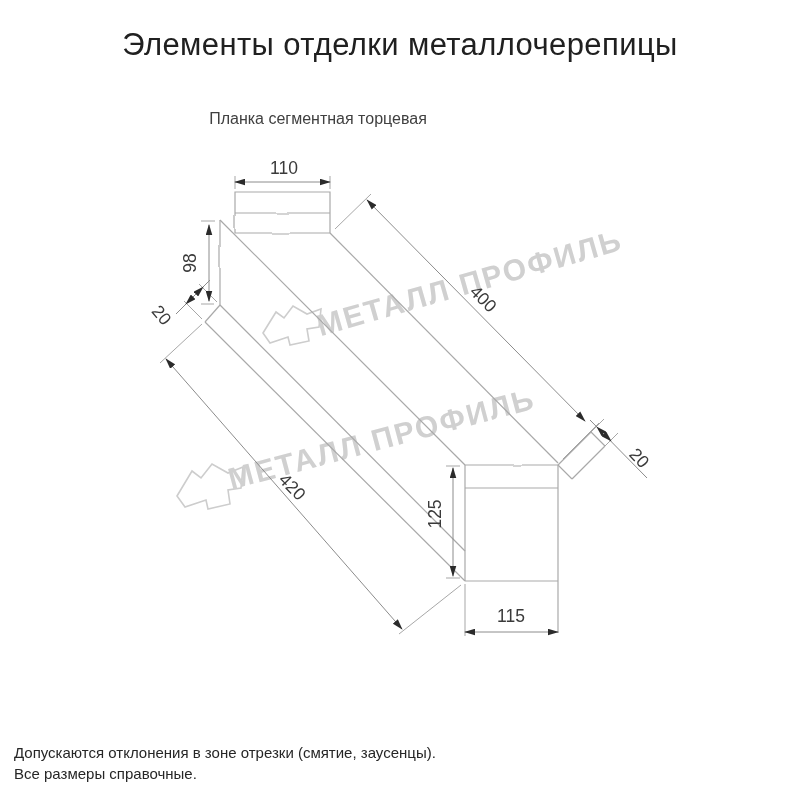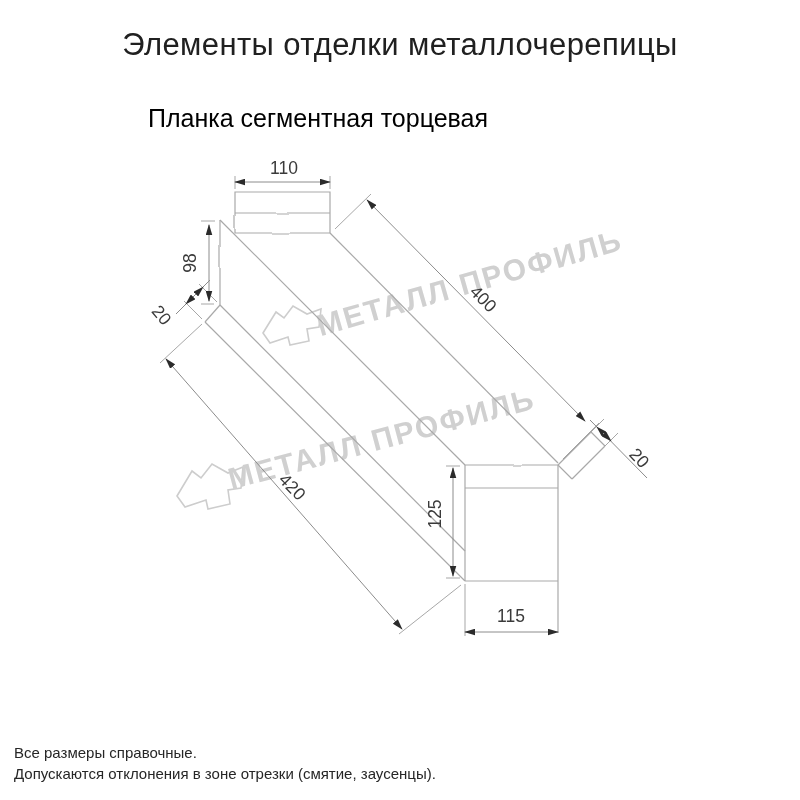--- a/index.html
+++ b/index.html
@@ -6,21 +6,21 @@
   body{
     width:800px;height:800px;background:#ffffff;position:relative;overflow:hidden;
     font-family:"Liberation Sans",sans-serif;
   }
   .page-title{
     position:absolute;top:27px;left:0;width:800px;text-align:center;
     font-size:31px;font-weight:400;color:#202020;letter-spacing:.4px;white-space:nowrap;
   }
   .subtitle{
     position:absolute;top:106px;left:0;width:636px;text-align:center;
-    font-size:25px;line-height:25px;color:#000000;
+    font-size:16px;line-height:25px;color:#404040;
   }
   .footer{
     position:absolute;left:14px;top:742px;width:770px;
     font-size:15px;line-height:21px;color:#262626;
   }
   svg text.dim{
     font-family:"Liberation Sans",sans-serif;
     font-size:17.5px;fill:#3a3a3a;text-anchor:middle;
   }
   svg text.wm{
@@ -127,15 +127,15 @@
     <text class="dim" transform="translate(157,319) rotate(50)">20</text>
     <text class="dim" transform="translate(479,303) rotate(45)">400</text>
     <text class="dim" transform="translate(288,491) rotate(46)">420</text>
     <text class="dim" transform="translate(441,514) rotate(-90)">125</text>
     <text class="dim" x="511" y="622">115</text>
     <text class="dim" transform="translate(635,462) rotate(47)">20</text>
   </g>
 </svg>
 
 <div class="footer">
+  <div>Допускаются отклонения в зоне отрезки (смятие, заусенцы).</div>
   <div>Все размеры справочные.</div>
-  <div>Допускаются отклонения в зоне отрезки (смятие, заусенцы).</div>
 </div>
 
 </body></html>

